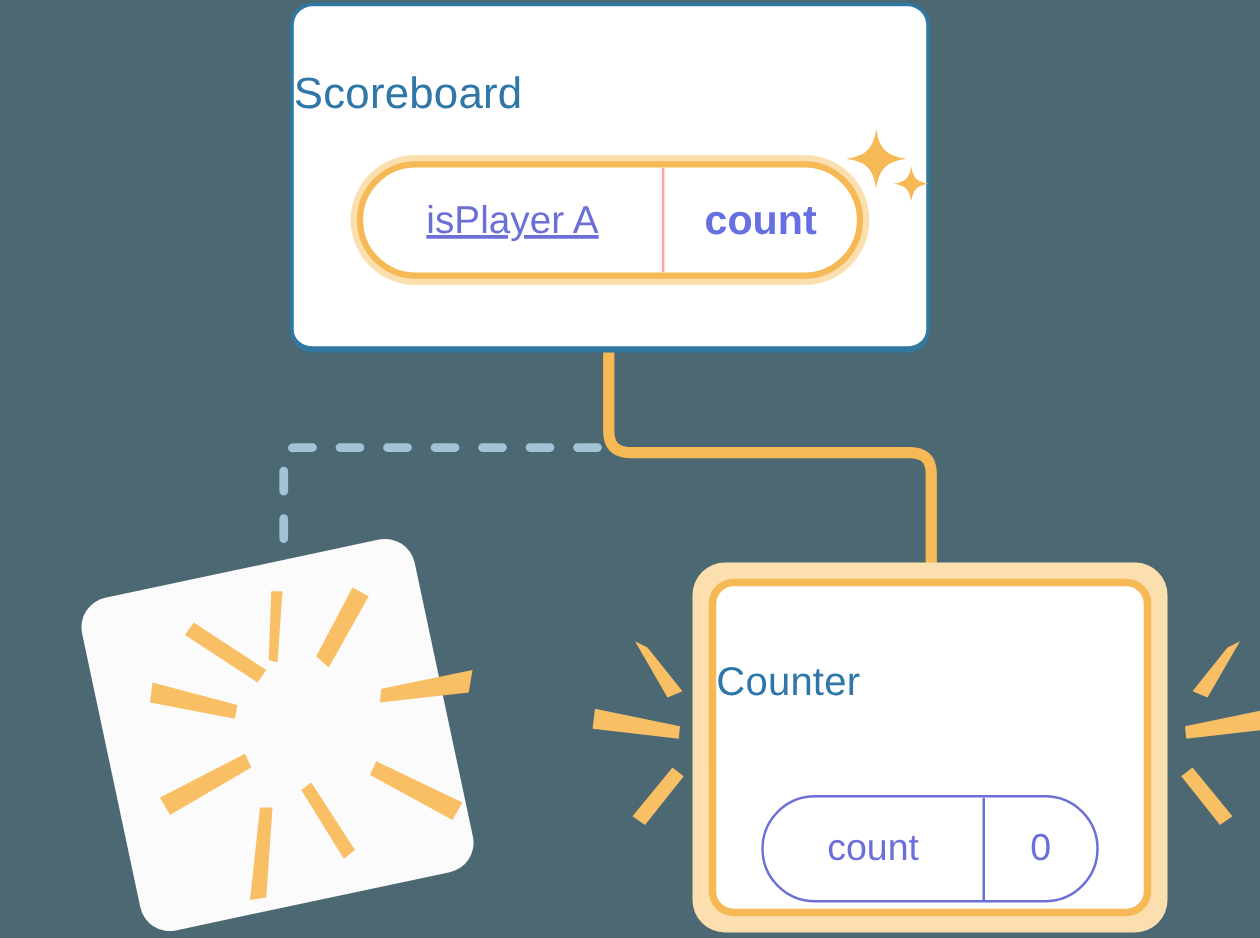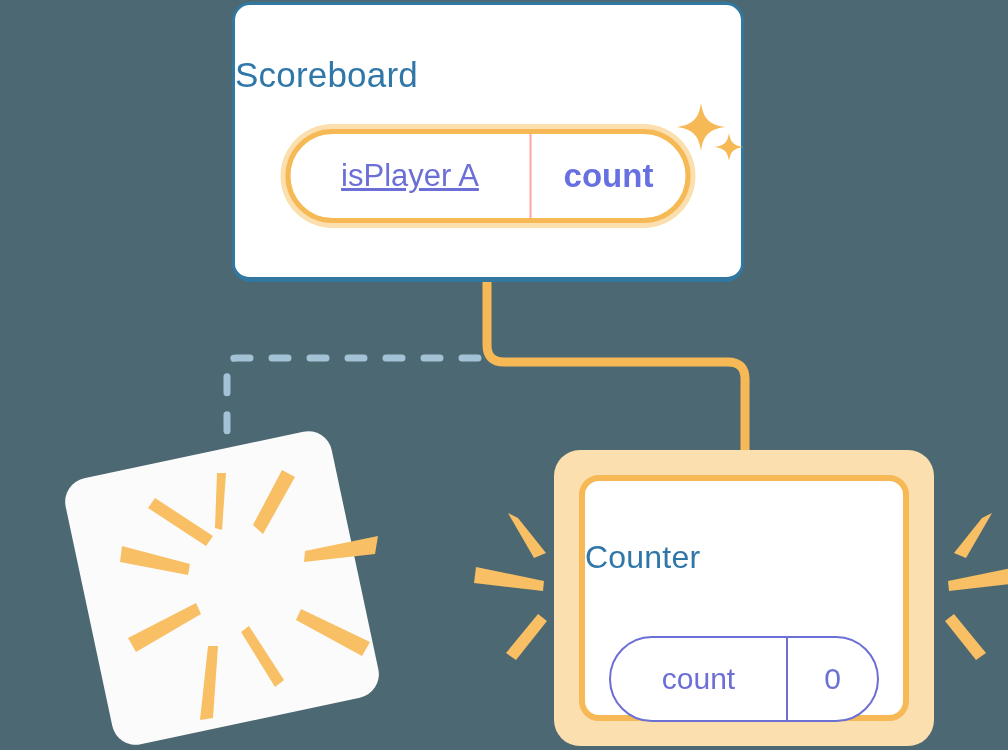--- a/index.html
+++ b/index.html
@@ -108,21 +108,21 @@
   
   .counter-card {
     position: absolute;
     left: 554px;
     top: 450px;
     width: 380px;
     height: 296px;
     background: #fbdfae;
     border-radius: 26px;
     box-sizing: border-box;
-    padding: 25px;
+    padding: 13px;
     z-index: 3;
   }
   .counter-card-inner {
     width: 100%;
     height: 100%;
     background: #ffffff;
     border: 6px solid #f7b955;
     border-radius: 20px;
     box-sizing: border-box;
   }

